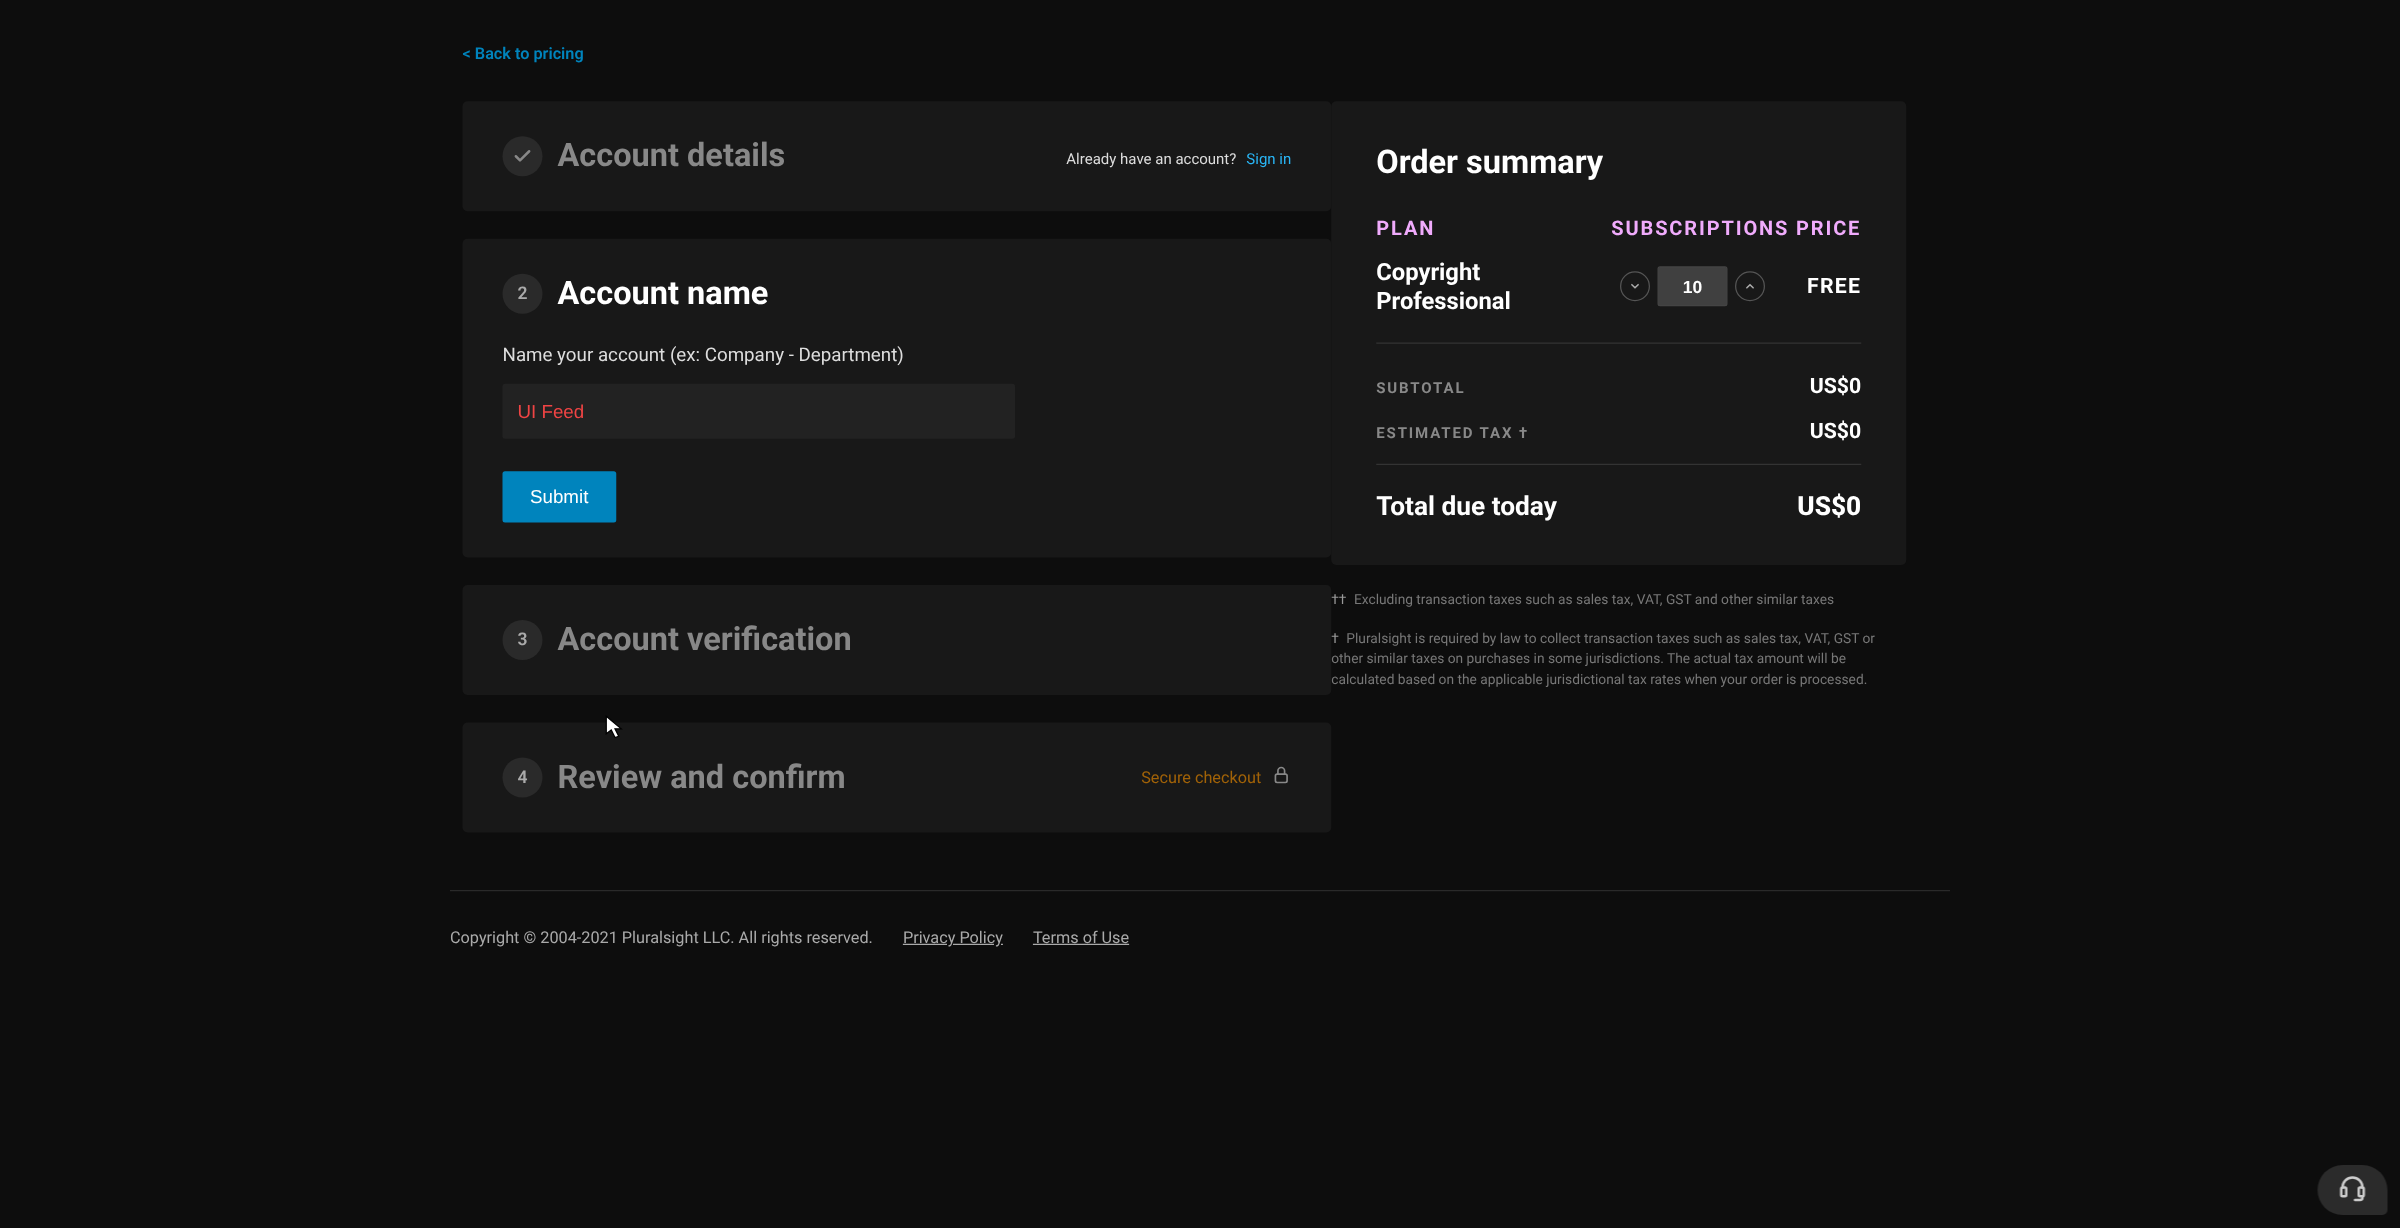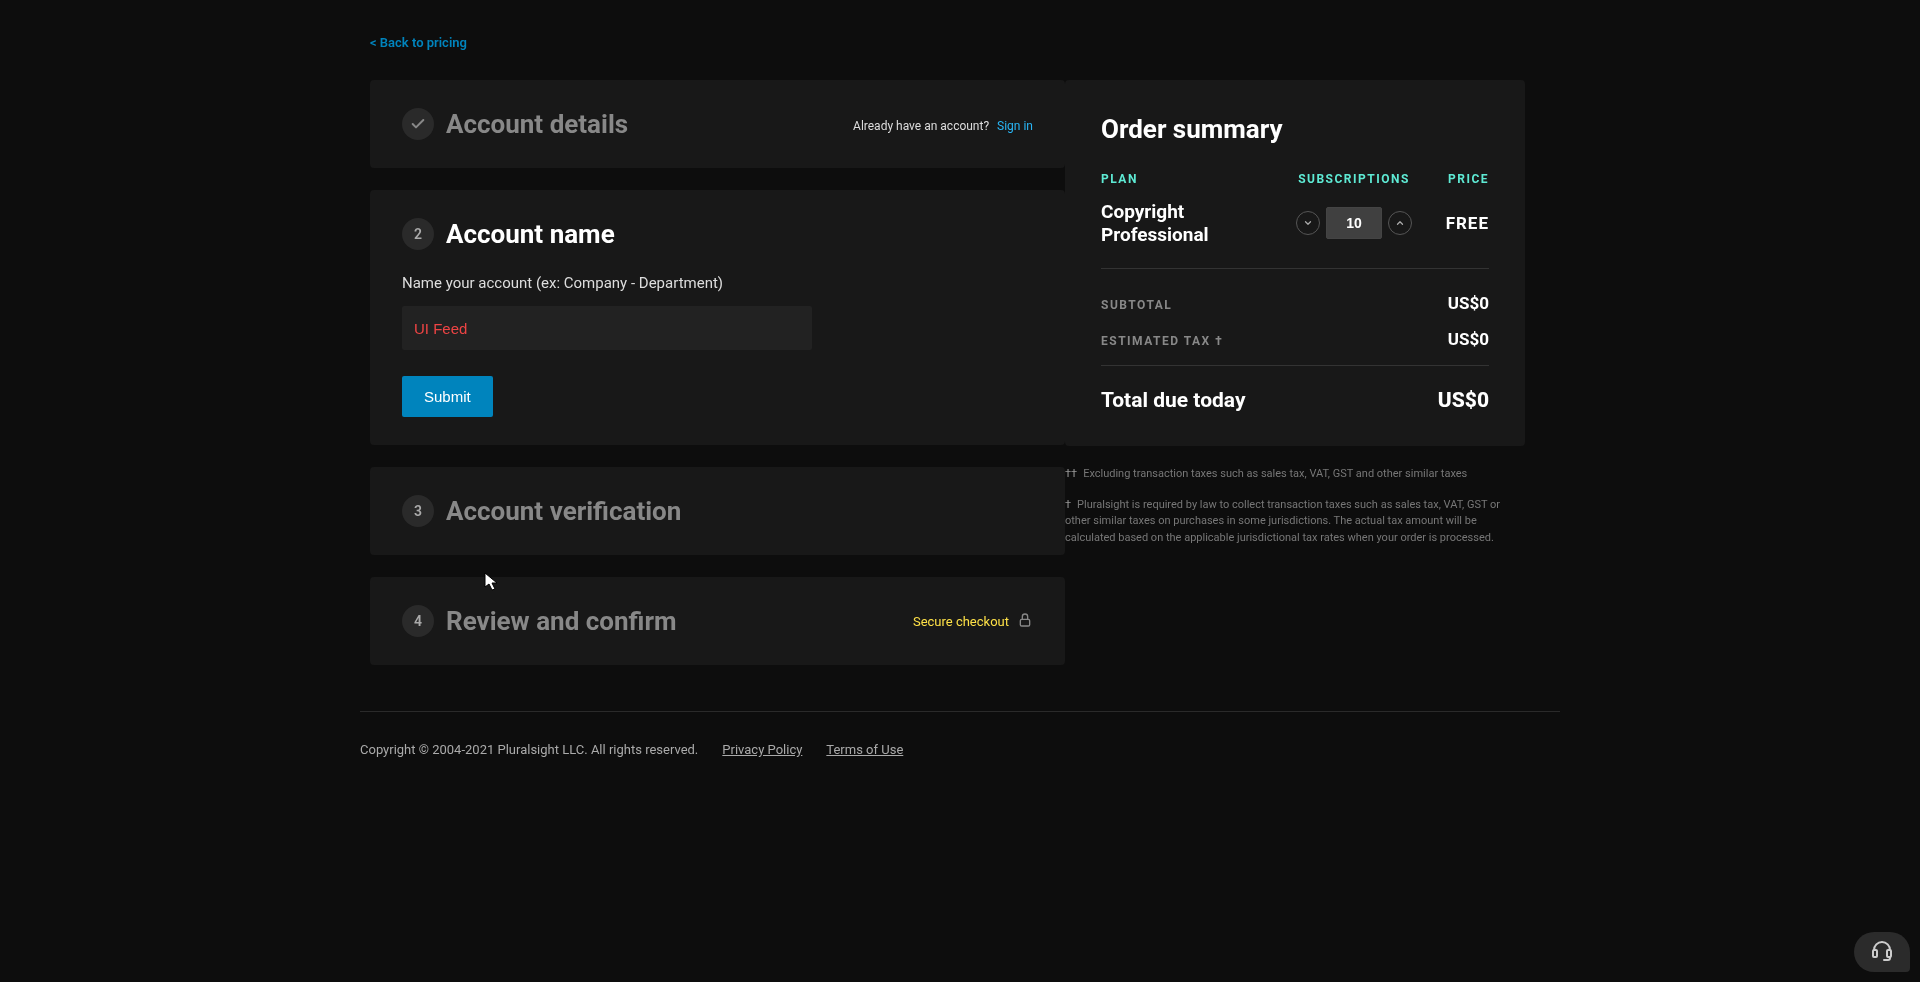--- a/index.html
+++ b/index.html
@@ -112,42 +112,42 @@
 
     .review-row {
       display: flex;
       align-items: center;
       justify-content: space-between;
     }
     .secure-checkout {
       display: flex;
       align-items: center;
       gap: 8px;
-      color: #fde047;
+      color: #a16207;
       font-size: 13px;
     }
     .secure-checkout svg { width: 16px; height: 18px; }
 
     
     .summary-card {
       background: #181818;
       border-radius: 4px;
       padding: 34px 36px;
     }
     .summary-title {
       font-size: 26px;
       font-weight: 700;
       margin-bottom: 28px;
     }
     .sum-head-row {
       display: flex;
-      font-size: 12px;
+      font-size: 16px;
       letter-spacing: 1.5px;
       font-weight: 700;
-      color: #5eead4;
+      color: #f0abfc;
       margin-bottom: 14px;
     }
     .sum-col-plan { flex: 1; }
     .sum-col-subs { width: 130px; text-align: center; }
     .sum-col-price { width: 70px; text-align: right; }
 
     .sum-val-row {
       display: flex;
       align-items: center;
       padding-bottom: 22px;

